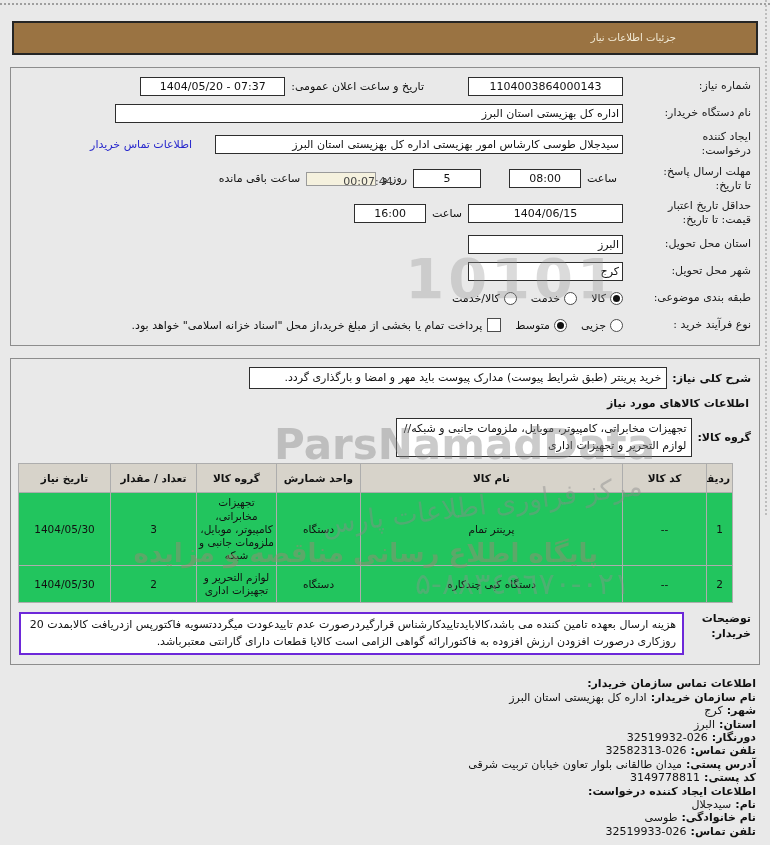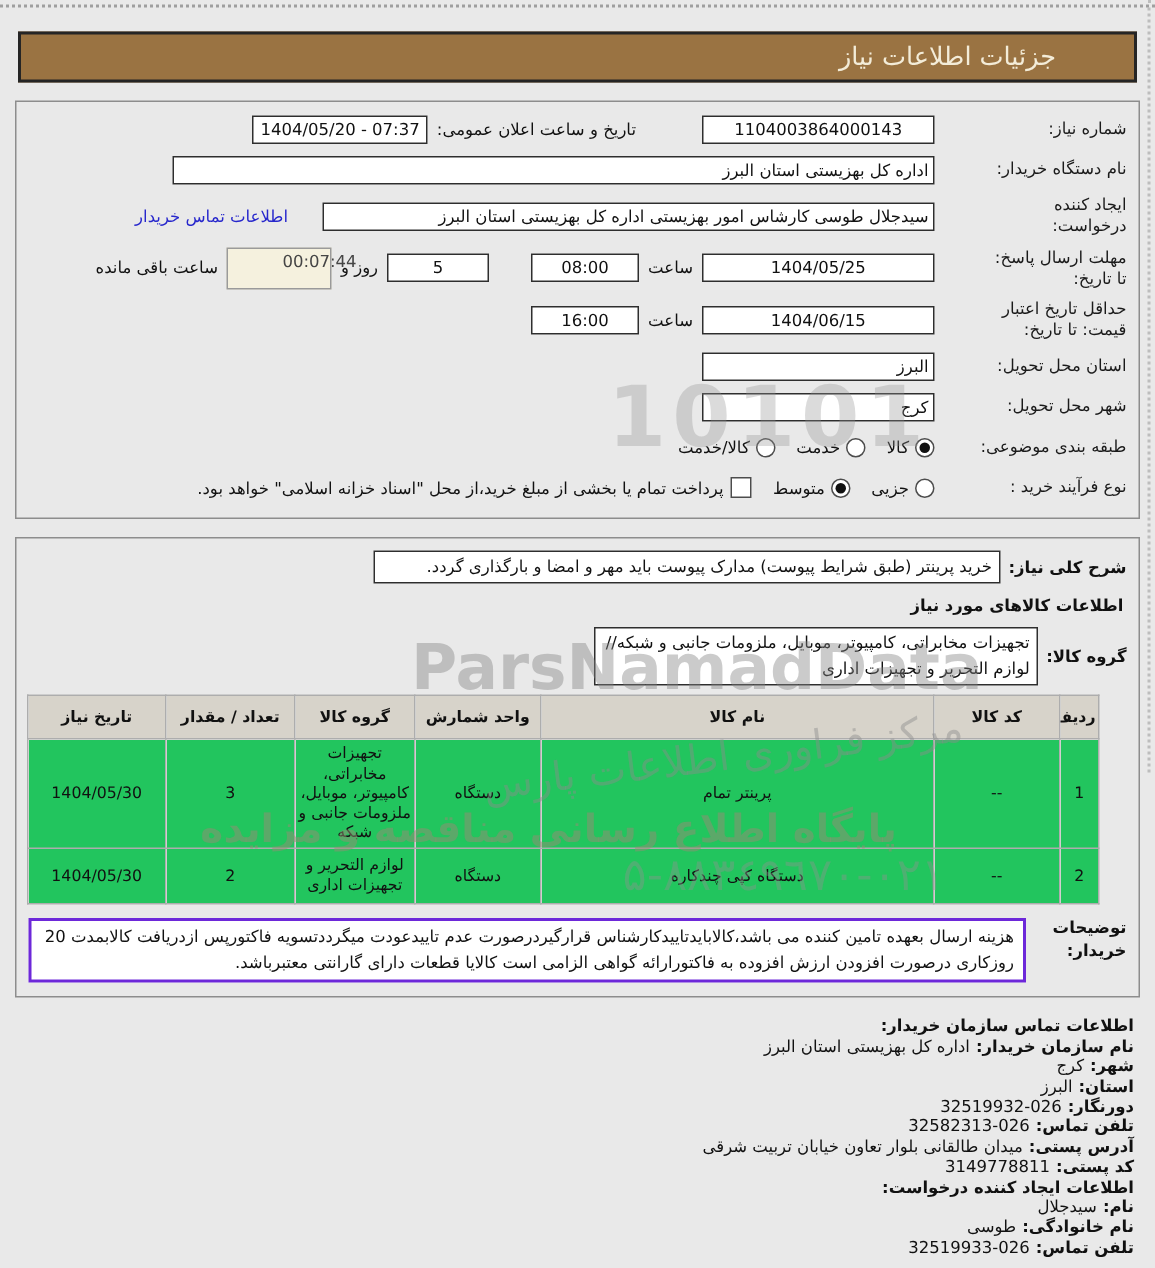--- a/index.html
+++ b/index.html
@@ -8,50 +8,50 @@
     background:#e9e9e9;color:#111;
     font-family:"DejaVu Sans","Liberation Sans",sans-serif;
     font-size:11px;direction:rtl;
   }
   .dotline-top{height:0;border-top:2px dotted #9f9f9f;margin:3px 0 0;}
   .dotline-right{position:absolute;top:0;bottom:330px;right:3px;border-right:2px dotted #ababab;opacity:.7;}
 
   .titlebar{
     margin:16px 12px 0;height:34px;box-sizing:border-box;
     background:#9a7342;border:2px solid #252525;
-    color:#f3ecd8;font-size:17px;line-height:30px;
-    text-align:right;padding-right:52px;
+    color:#f3ecd8;font-size:10px;line-height:30px;
+    text-align:right;padding-right:80px;
   }
 
   .panel{
     margin:12px 10px 0;border:1px solid #8d8d8d;background:#e9e9e9;
     padding:8px 8px 9px;box-sizing:border-box;position:relative;z-index:1;
   }
 
   .frow{display:flex;align-items:center;margin-bottom:6px;min-height:21px;}
   .frow:last-child{margin-bottom:0;}
   .flabel{width:128px;flex:none;text-align:right;line-height:1.3;color:#1a1a1a;}
   .midlabel{margin:0 6px;white-space:nowrap;}
   .gap28{width:28px;flex:none;}
   .inp{
     background:#fff;border:1px solid #2e2e2e;height:19px;line-height:18px;
     box-sizing:border-box;padding:0 3px;overflow:hidden;white-space:nowrap;
   }
   .center{text-align:center;}
   .tar{text-align:right;}
   .num{direction:ltr;unicode-bidi:embed;}
   .w153{width:155px;flex:none;}
-  .w145{width:117px;flex:none;}
+  .w145{width:145px;flex:none;}
   .w72{width:72px;flex:none;}
   .w68{width:68px;flex:none;}
   .w508{width:508px;flex:none;}
   .w408{width:408px;flex:none;}
   .countdown{
     width:70px;flex:none;background:#f5f1de;border:1px solid #9a9a9a;
-    height:28px;line-height:17px;text-align:center;color:#454545;box-sizing:border-box;padding-left:36px;
+    height:14px;line-height:17px;text-align:center;color:#454545;box-sizing:border-box;padding-left:36px;
   }
   .link{color:#2727cc;margin-right:23px;cursor:pointer;white-space:nowrap;}
 
   .radio{display:inline-block;width:11px;height:11px;border:1px solid #4c4c4c;border-radius:50%;
          background:#fff;vertical-align:-2px;margin-left:4px;position:relative;flex:none;}
   .radio.sel::after{content:"";position:absolute;inset:2px;border-radius:50%;background:#111;}
   .checkbox{display:inline-block;width:12px;height:12px;border:1px solid #4c4c4c;background:#fff;
             vertical-align:-2px;margin-left:5px;flex:none;}
   .optlabel{margin-left:14px;white-space:nowrap;}
 
@@ -119,21 +119,20 @@
     </div>
     <div class="inp tar w408">سیدجلال طوسی کارشاس امور بهزیستی اداره کل بهزیستی استان البرز</div>
     <span class="link">اطلاعات تماس خریدار</span>
   </div>
 
   <div class="frow" style="min-height:28px">
     <div class="flabel">
       <span>مهلت ارسال پاسخ:</span><br>
       <span>تا تاریخ:</span>
     </div>
-    <div class="inp center num w153">1404/05/25</div>
     <span class="midlabel">ساعت</span>
     <div class="inp center num w72">08:00</div>
     <span class="gap28"></span>
     <div class="inp center num w68">5</div>
     <span class="midlabel">روز و</span>
     <div class="countdown num">00:07:44</div>
     <span class="midlabel">ساعت باقی مانده</span>
   </div>
 
   <div class="frow" style="min-height:28px">

